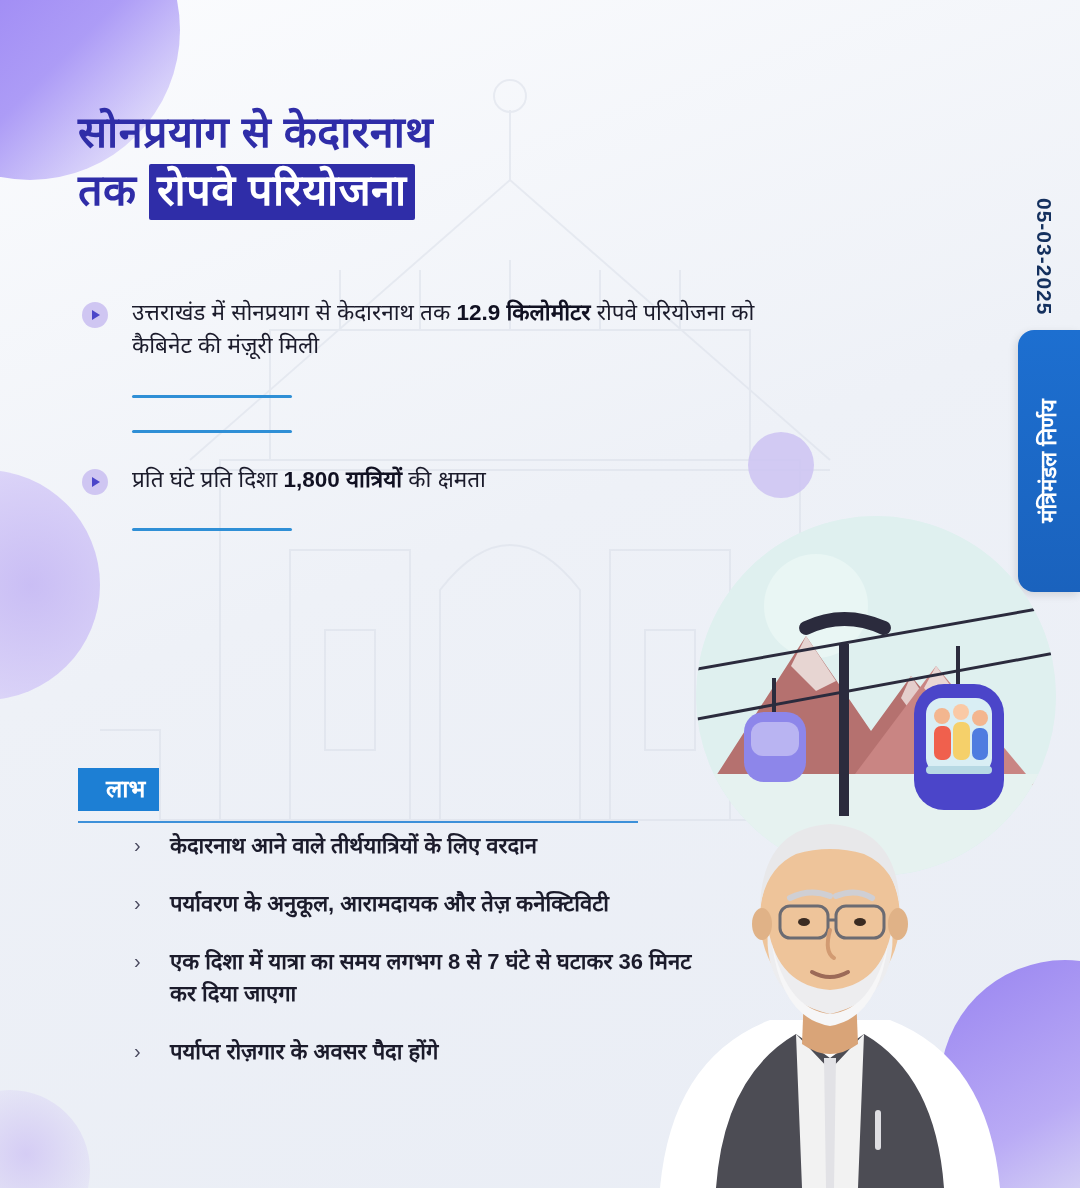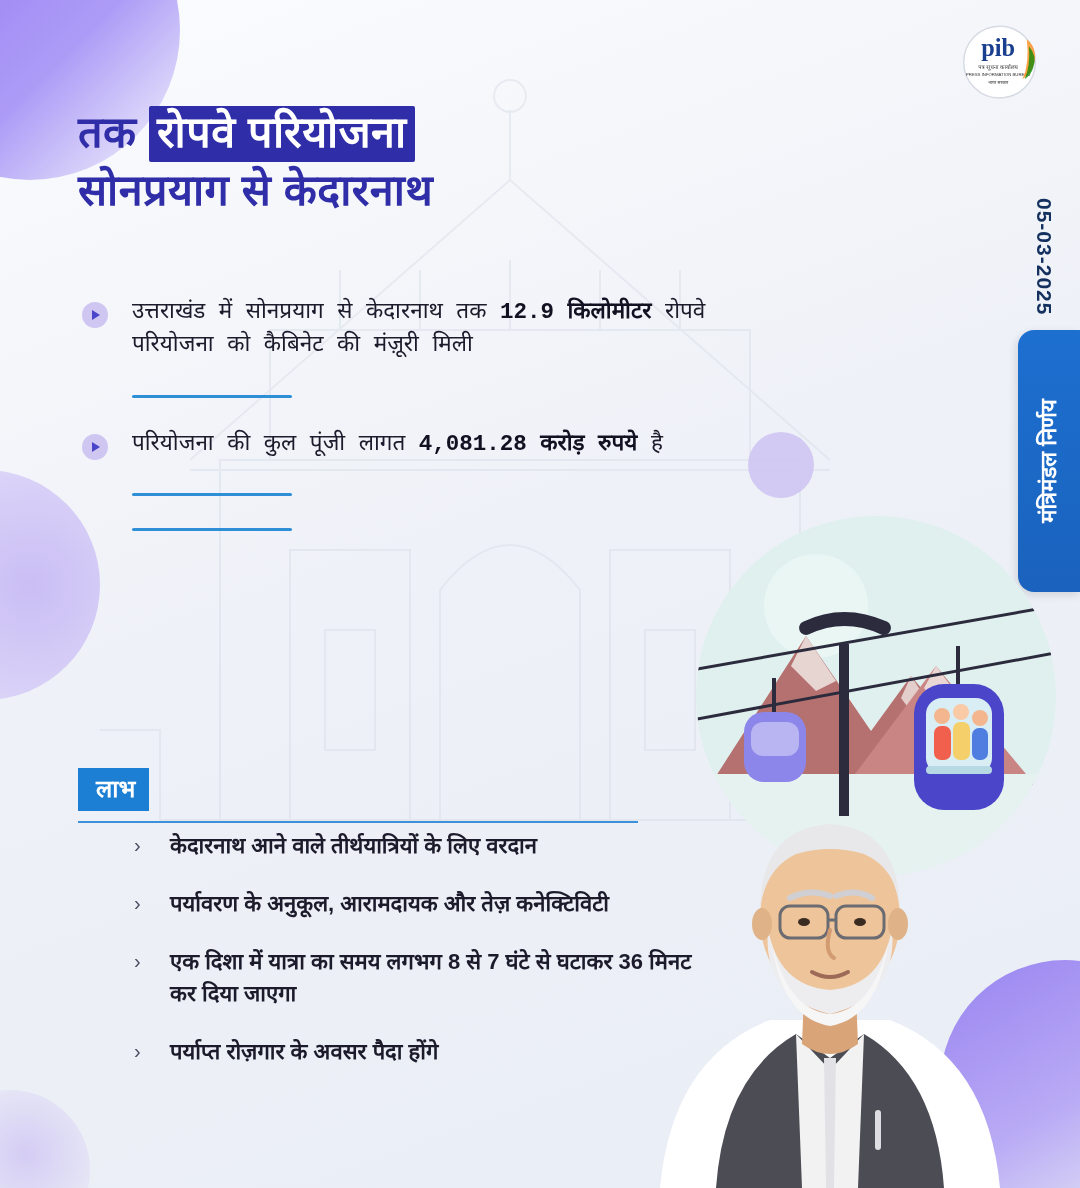--- a/index.html
+++ b/index.html
@@ -155,21 +155,20 @@
   }
   .fact {
     position: relative;
     padding-left: 50px;
     margin-bottom: 0;
   }
   .fact-text {
     font-size: 22.5px;
     color: #1b1b2b;
     line-height: 1.48;
-    font-family: Liberation Mono, monospace;
   }
   .fact-text b {
     color: #111122;
   }
   .marker {
     position: absolute;
     left: 0;
     top: 6px;
     width: 26px;
     height: 26px;
@@ -202,21 +201,21 @@
     left: 78px;
     top: 768px;
     width: 620px;
   }
   .benefit-chip {
     display: inline-block;
     background: #1d7fd4;
     color: #ffffff;
     font-size: 24px;
     font-weight: bold;
-    padding: 3px 14px 7px 18px;
+    padding: 3px 14px 7px 28px;
   }
   .benefit-rule {
     height: 2px;
     background: #1d7fd4;
     width: 560px;
     margin-top: 10px;
     opacity: 0.85;
   }
   .benefits {
     position: absolute;
@@ -288,61 +287,50 @@
       <path d="M820 700 L880 700 L880 790"></path>
     </g>
   </svg>
 
   <div class="blob blob-topleft"></div>
   <div class="blob blob-left-mid"></div>
   <div class="blob blob-small"></div>
   <div class="blob blob-bottom-right"></div>
   <div class="blob blob-bottom-left"></div>
 
-  <div class="pib-logo">
-    <svg viewBox="0 0 120 120" width="86" height="86" xmlns="http://www.w3.org/2000/svg">
-      <circle cx="58" cy="56" r="50" fill="#ffffff" stroke="#d6dae4" stroke-width="2"></circle>
-      <text x="56" y="48" font-family="Liberation Serif, serif" font-size="34" font-weight="bold" fill="#1b3f8f" text-anchor="middle">pib</text>
-      <text x="56" y="66" font-family="Liberation Sans, sans-serif" font-size="8" fill="#333" text-anchor="middle">पत्र सूचना कार्यालय</text>
-      <text x="56" y="76" font-family="Liberation Sans, sans-serif" font-size="6" fill="#333" text-anchor="middle">PRESS INFORMATION BUREAU</text>
-      <text x="56" y="86" font-family="Liberation Sans, sans-serif" font-size="6" fill="#333" text-anchor="middle">भारत सरकार</text>
-      <path d="M96 24 q16 14 10 34 q-4 14 -16 22 q10 -22 6 -56 z" fill="#ff9933" opacity="0.9"></path>
-      <path d="M99 34 q12 14 6 30 q-3 10 -12 16 q8 -18 6 -46 z" fill="#138808" opacity="0.8"></path>
-    </svg>
-  </div>
 
   <div class="date-vertical">05-03-2025</div>
 
   <div class="side-tab">
     <span>मंत्रिमंडल निर्णय</span>
   </div>
 
   <div class="title-wrap">
+    <div class="title-line">सोनप्रयाग से केदारनाथ</div>
     <div class="title-line"><span>तक </span><span class="hl">रोपवे परियोजना</span></div>
-    <div class="title-line">सोनप्रयाग से केदारनाथ</div>
   </div>
 
   <div class="facts">
 
     <div class="fact">
       <span class="marker">
           <i></i>
         </span>
       <div class="fact-text"><span>उत्तराखंड में सोनप्रयाग से केदारनाथ तक </span><b>12.9 किलोमीटर</b><span> रोपवे परियोजना को कैबिनेट की मंज़ूरी मिली</span></div>
     </div>
     <div class="divider"></div>
 
+    <div class="divider"></div>
+
     <div class="fact">
       <span class="marker">
           <i></i>
         </span>
-      <div class="fact-text"><span>परियोजना की कुल पूंजी लागत </span><b>4,081.28 करोड़ रुपये</b><span> है</span></div>
-    </div>
-    <div class="divider"></div>
-
+      <div class="fact-text"><span>प्रति घंटे प्रति दिशा </span><b>1,800 यात्रियों</b><span> की क्षमता</span></div>
+    </div>
     <div class="divider"></div>
 
   </div>
 
   <div class="benefit-head">
     <span class="benefit-chip">लाभ</span>
     <div class="benefit-rule"></div>
   </div>
 
   <div class="benefits">

